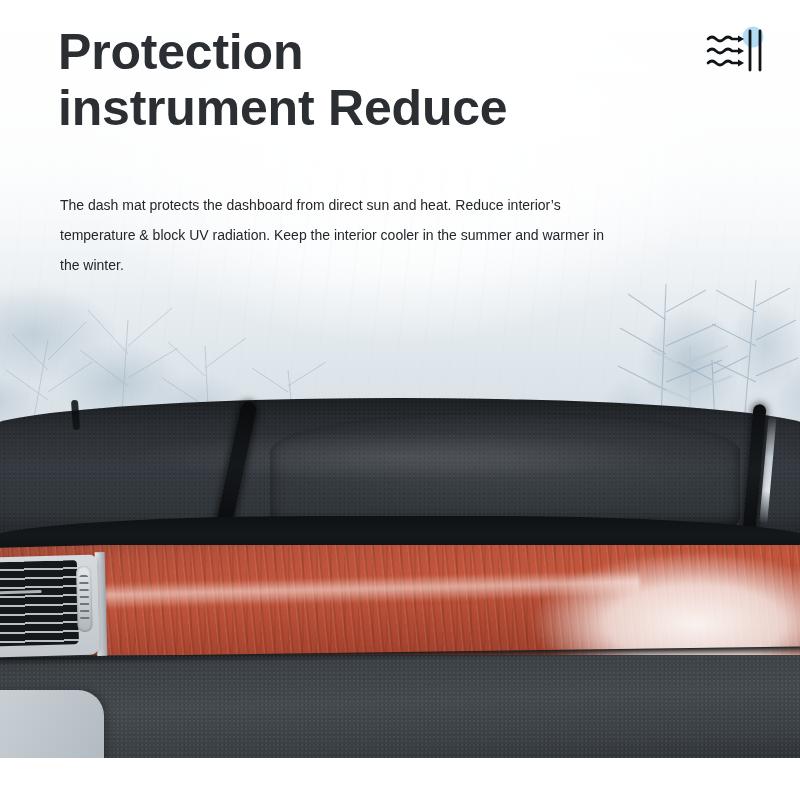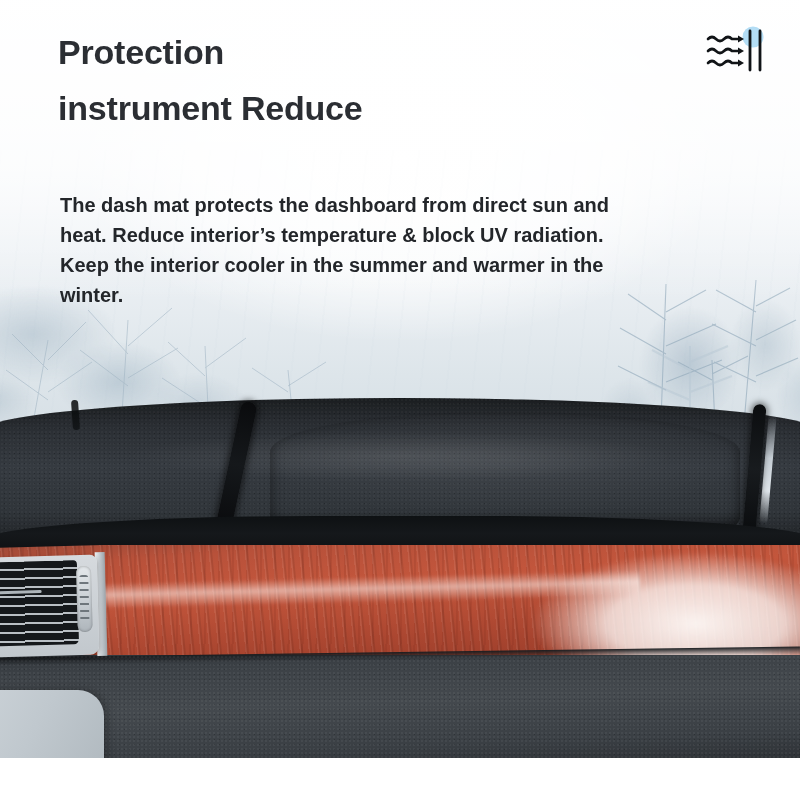--- a/index.html
+++ b/index.html
@@ -299,34 +299,34 @@
     position: absolute;
     left: 0; top: 0; width: 800px; height: 300px;
     background: linear-gradient(180deg, rgba(255,255,255,0.92) 0%, rgba(255,255,255,0.72) 55%, rgba(255,255,255,0) 100%);
     pointer-events: none;
   }
 
   .title {
     position: absolute;
     left: 58px; top: 24px;
     width: 600px;
-    font-size: 34px;
+    font-size: 50px;
     line-height: 56px;
     font-weight: bold;
     color: #2b2e33;
     letter-spacing: -0.2px;
   }
 
   .body {
     position: absolute;
     left: 60px; top: 190px;
     width: 556px;
-    font-size: 20px;
+    font-size: 14px;
     line-height: 30px;
-    font-weight: bold;
+    font-weight: normal;
     color: #23262a;
   }
 
   
   .icon {
     position: absolute;
     right: 28px; top: 26px;
     width: 68px; height: 50px;
   }
 </style>

